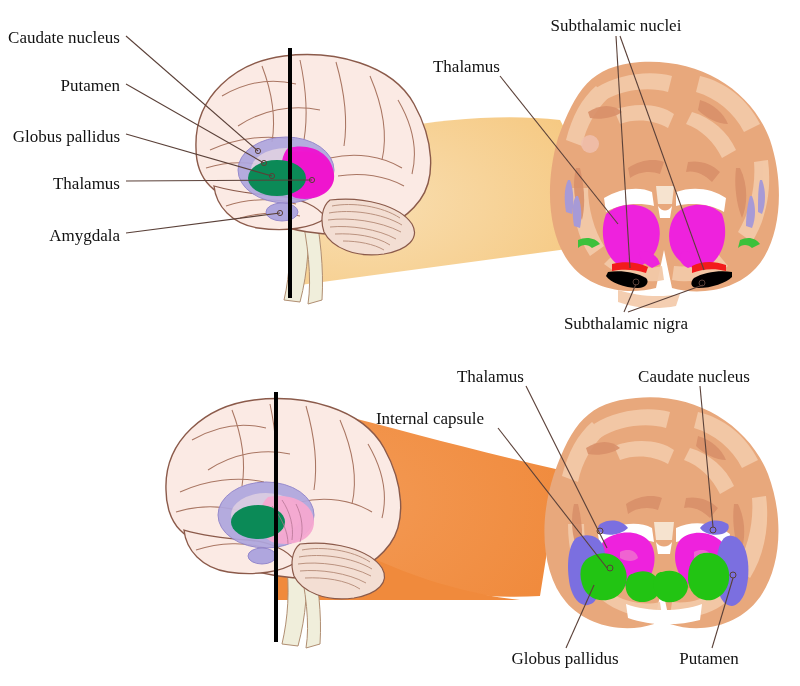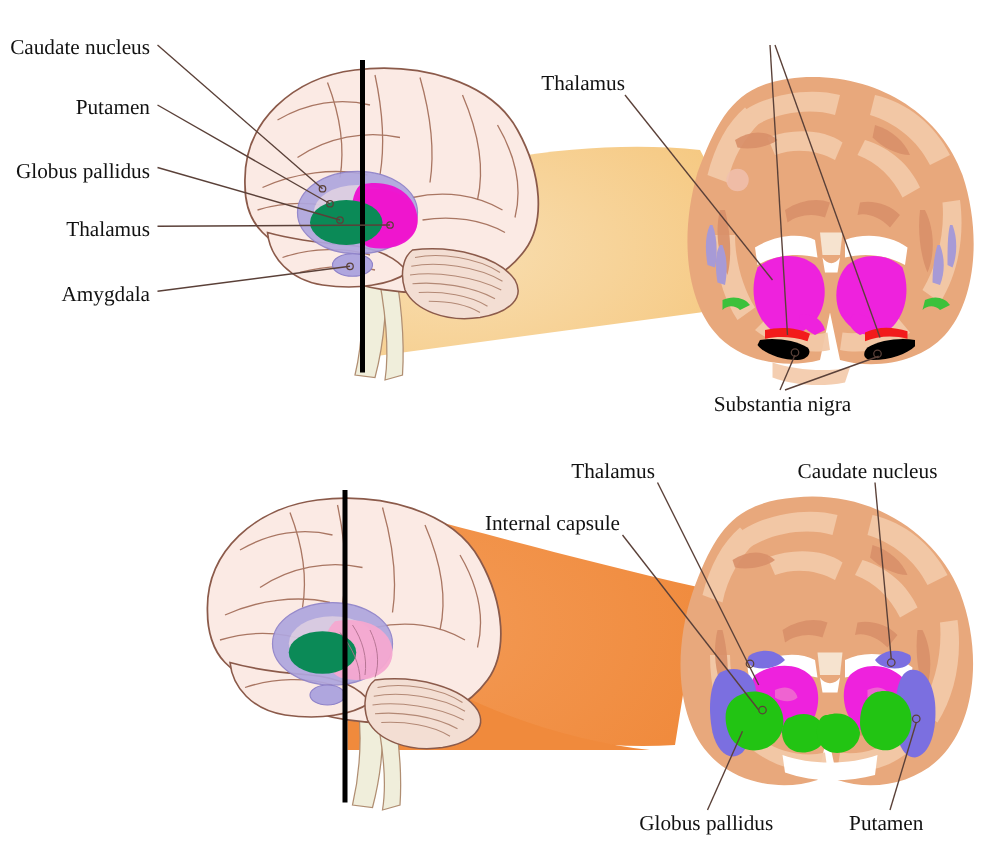--- a/index.html
+++ b/index.html
@@ -322,22 +322,23 @@
       </g>
     </g>
   </svg>
 
   <div class="lbl r" style="left:120px;top:29px;">Caudate nucleus</div>
   <div class="lbl r" style="left:120px;top:77px;">Putamen</div>
   <div class="lbl r" style="left:120px;top:128px;">Globus pallidus</div>
   <div class="lbl r" style="left:120px;top:175px;">Thalamus</div>
   <div class="lbl r" style="left:120px;top:227px;text-align:center;">Amygdala</div>
 
+  <div class="lbl c" style="left:616px;top:17px;">Subthalamic nuclei</div>
   <div class="lbl r" style="left:500px;top:58px;">Thalamus</div>
-  <div class="lbl c" style="left:626px;top:315px;">Substantia nigra</div>
+  <div class="lbl c" style="left:626px;top:315px;">Subthalamic nigra</div>
 
   <div class="lbl r" style="left:524px;top:368px;">Thalamus</div>
   <div class="lbl c" style="left:694px;top:368px;">Caudate nucleus</div>
-  <div class="lbl r" style="left:496px;top:410px;text-align:right;">Internal capsule</div>
+  <div class="lbl r" style="left:484px;top:410px;text-align:right;">Internal capsule</div>
   <div class="lbl c" style="left:565px;top:650px;">Globus pallidus</div>
   <div class="lbl c" style="left:709px;top:650px;">Putamen</div>
 
 </div>
 
 </body></html>

